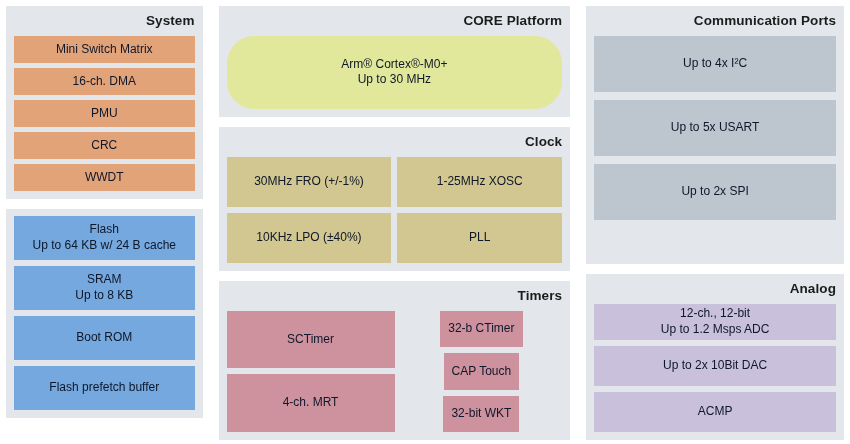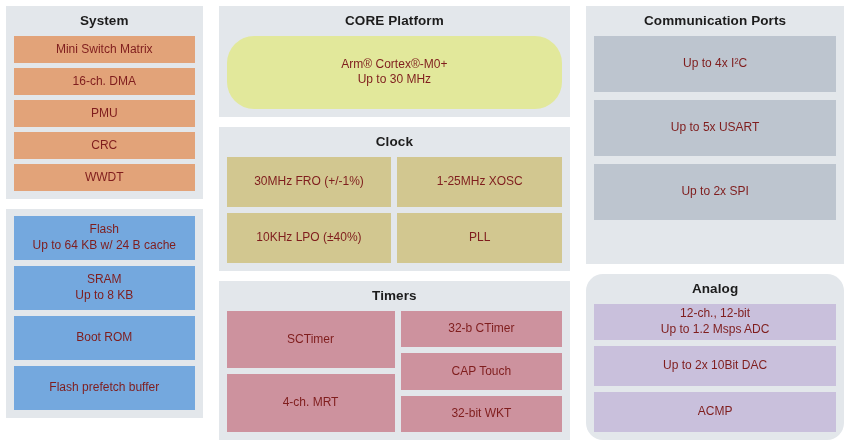--- a/index.html
+++ b/index.html
@@ -35,21 +35,21 @@
 
   .panel {
     background: #e3e7eb;
     box-sizing: border-box;
     padding: 7px 8px 8px 8px;
     display: flex;
     flex-direction: column;
   }
 
   .panel-title {
-    text-align: center;
+    text-align: right;
     font-size: 13.5px;
     font-weight: bold;
     color: #1c1c1c;
     line-height: 1.25;
     margin-bottom: 6px;
     letter-spacing: 0.1px;
   }
 
   .blocks {
     display: flex;
@@ -57,21 +57,21 @@
     gap: 5px;
     flex: 1;
   }
 
   .block {
     display: flex;
     align-items: center;
     justify-content: center;
     text-align: center;
     font-size: 12px;
-    color: #7f1d1d;
+    color: #0f172a;
     line-height: 1.3;
     box-sizing: border-box;
     padding: 3px 8px;
     white-space: pre-line;
   }
 
   
   .fill-system { background: #e2a379; }
   .fill-memory { background: #74a8de; }
   .fill-core   { background: #e2e89b; }
@@ -108,20 +108,21 @@
     flex-direction: column;
     gap: 6px;
     width: 168px;
   }
   .timers-left .block { flex: 1; }
   .timers-right {
     display: flex;
     flex-direction: column;
     gap: 6px;
     flex: 1;
+    align-items: center;
   }
   .timers-right .block { flex: 1; }
 
   
   .panel-comm { height: 266px; }
   .panel-comm .blocks { flex: none; gap: 8px; }
   .panel-comm .block { height: 56px; }
 
   .panel-analog .blocks { gap: 6px; }
   .panel-analog .block { height: 40px; }
@@ -199,21 +200,21 @@
 
     <div class="panel panel-comm">
       <div class="panel-title">Communication Ports</div>
       <div class="blocks">
         <div class="block fill-comm">Up to 4x I²C</div>
         <div class="block fill-comm">Up to 5x USART</div>
         <div class="block fill-comm">Up to 2x SPI</div>
       </div>
     </div>
 
-    <div class="panel panel-analog" style="flex:1;border-radius:17px;">
+    <div class="panel panel-analog" style="flex:1;">
       <div class="panel-title">Analog</div>
       <div class="blocks">
         <div class="block fill-analog tall">12-ch., 12-bit
 Up to 1.2 Msps ADC</div>
         <div class="block fill-analog">Up to 2x 10Bit DAC</div>
         <div class="block fill-analog">ACMP</div>
       </div>
     </div>
 
   </div>

